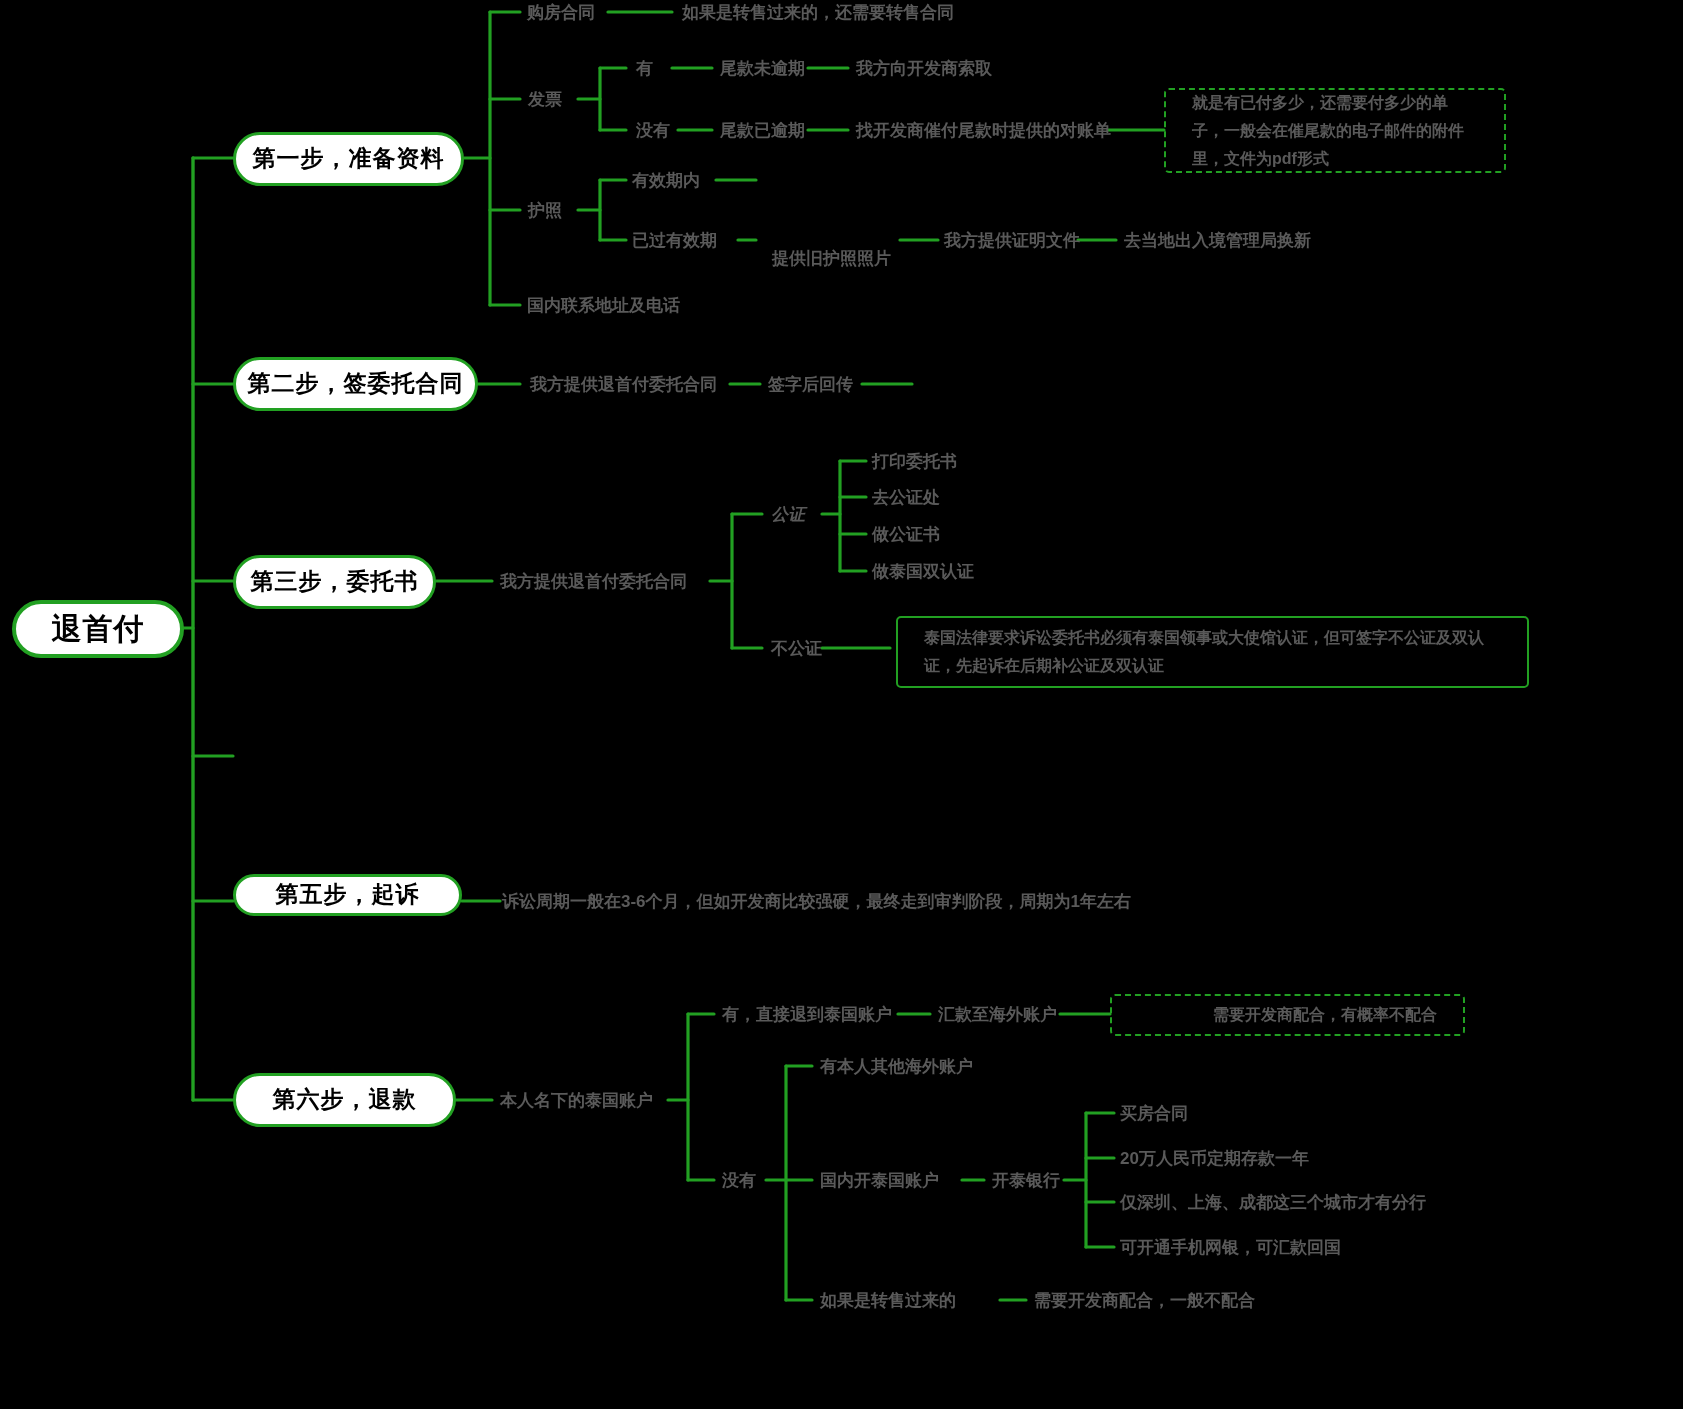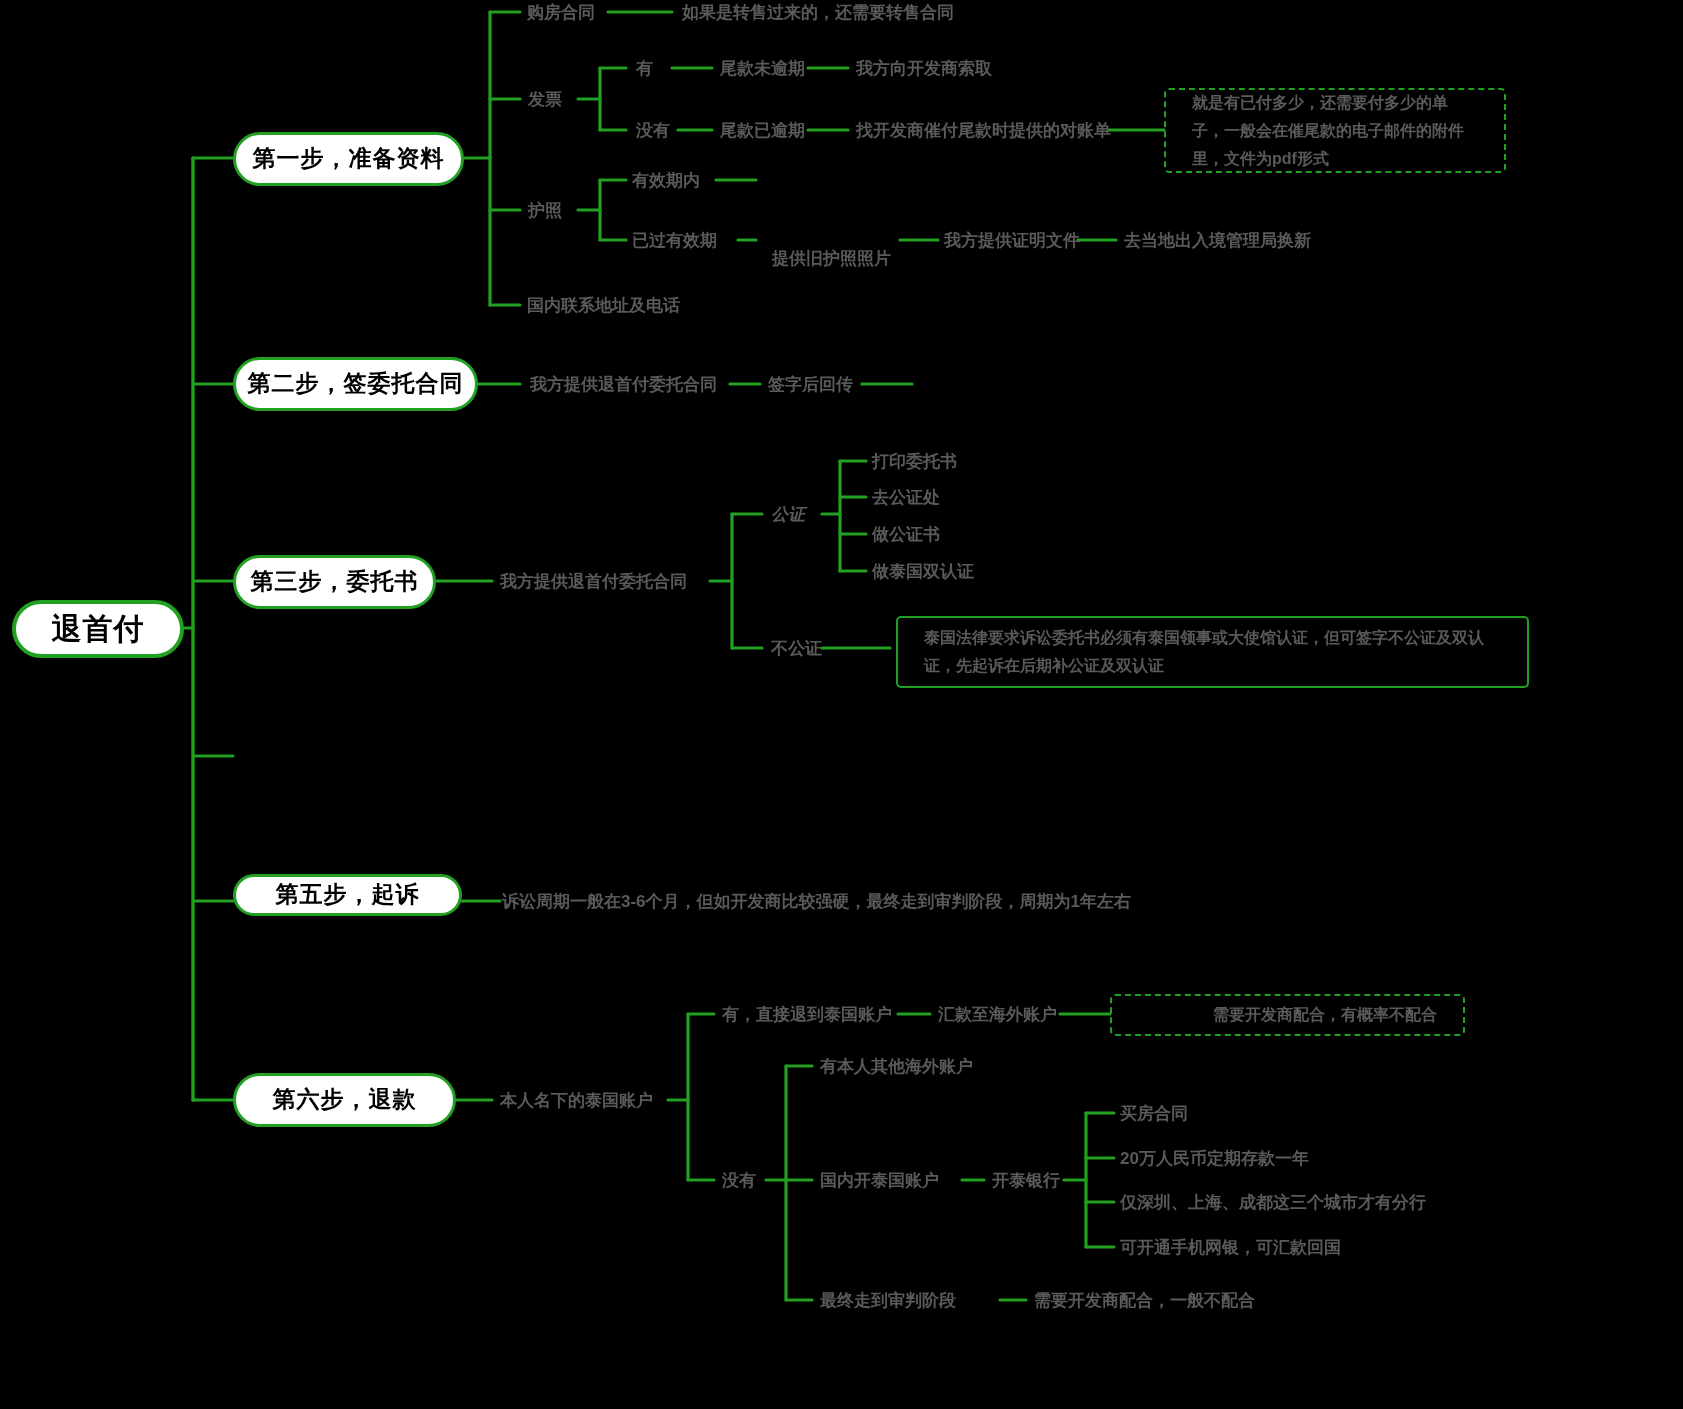--- a/index.html
+++ b/index.html
@@ -267,17 +267,17 @@
   <div class="node txt" style="left:992px; top:1170px;">开泰银行</div>
 
   <div class="node txt" style="left:1120px; top:1103px;">买房合同</div>
 
   <div class="node txt" style="left:1120px; top:1148px;">20万人民币定期存款一年</div>
 
   <div class="node txt" style="left:1120px; top:1192px;">仅深圳、上海、成都这三个城市才有分行</div>
 
   <div class="node txt" style="left:1120px; top:1237px;">可开通手机网银，可汇款回国</div>
 
-  <div class="node txt" style="left:820px; top:1290px;">最终走到审判阶段</div>
+  <div class="node txt" style="left:820px; top:1290px;">如果是转售过来的</div>
 
   <div class="node txt" style="left:1034px; top:1290px;">需要开发商配合，一般不配合</div>
 
 </div>
 
 </body></html>

